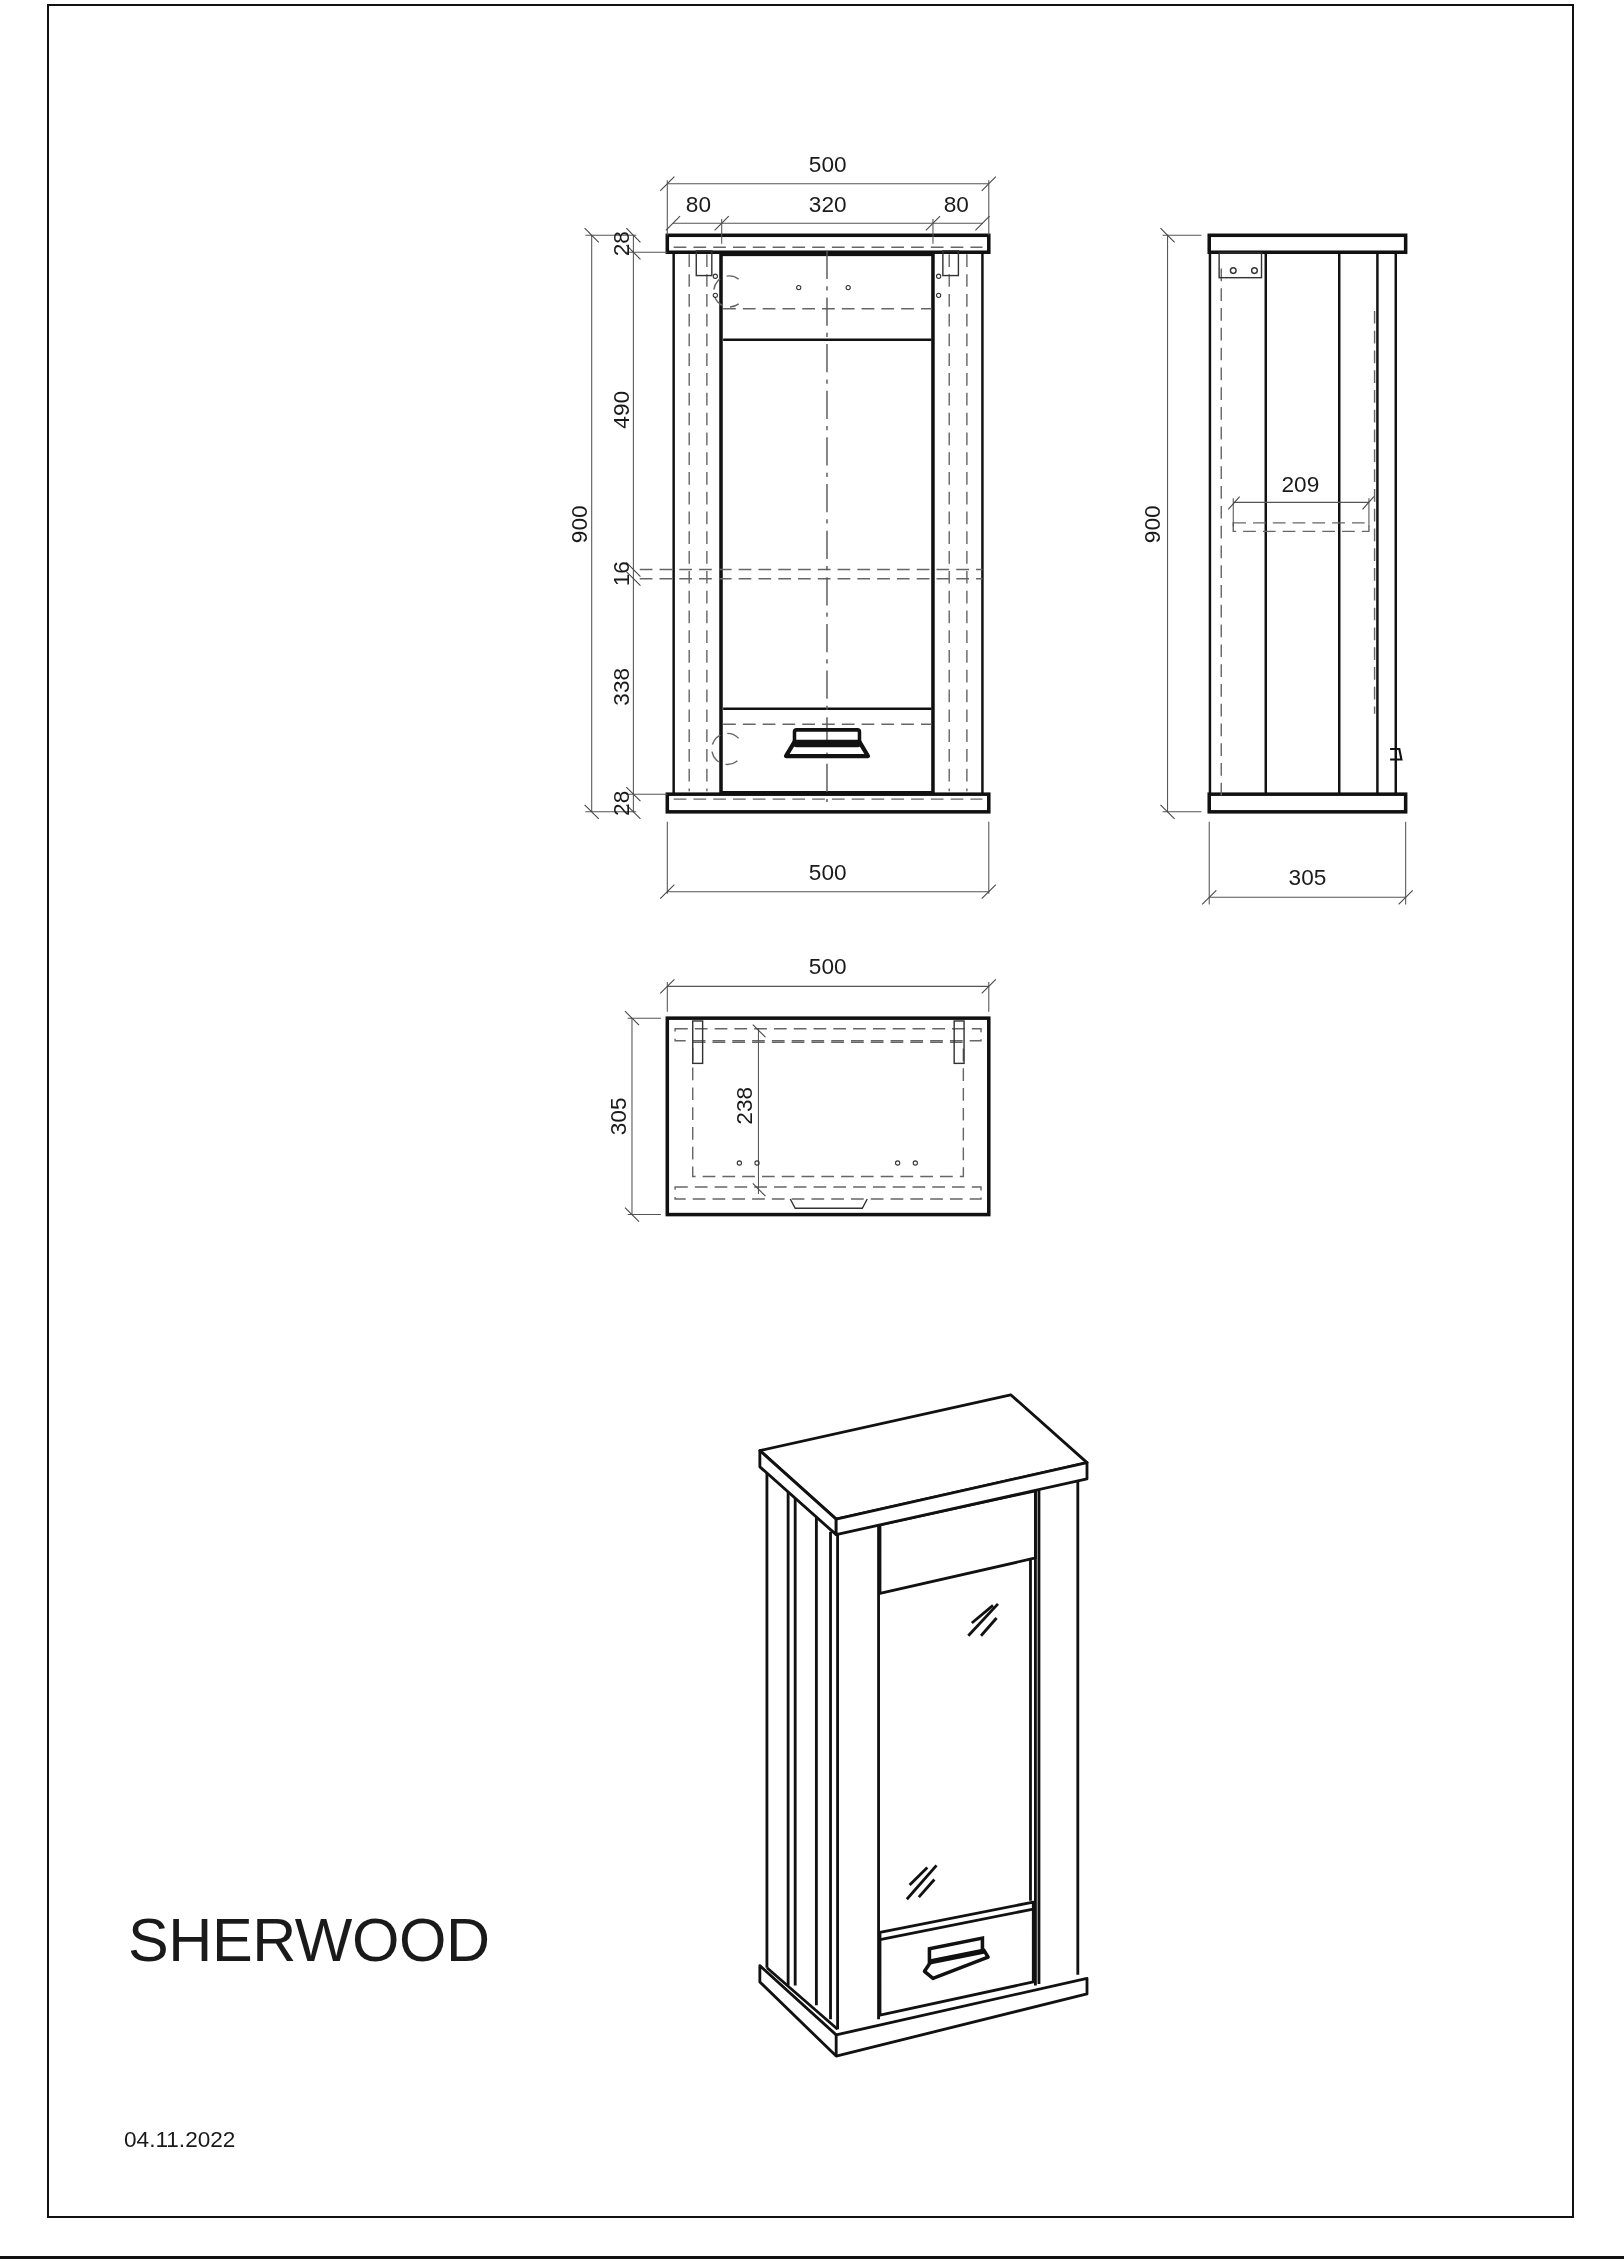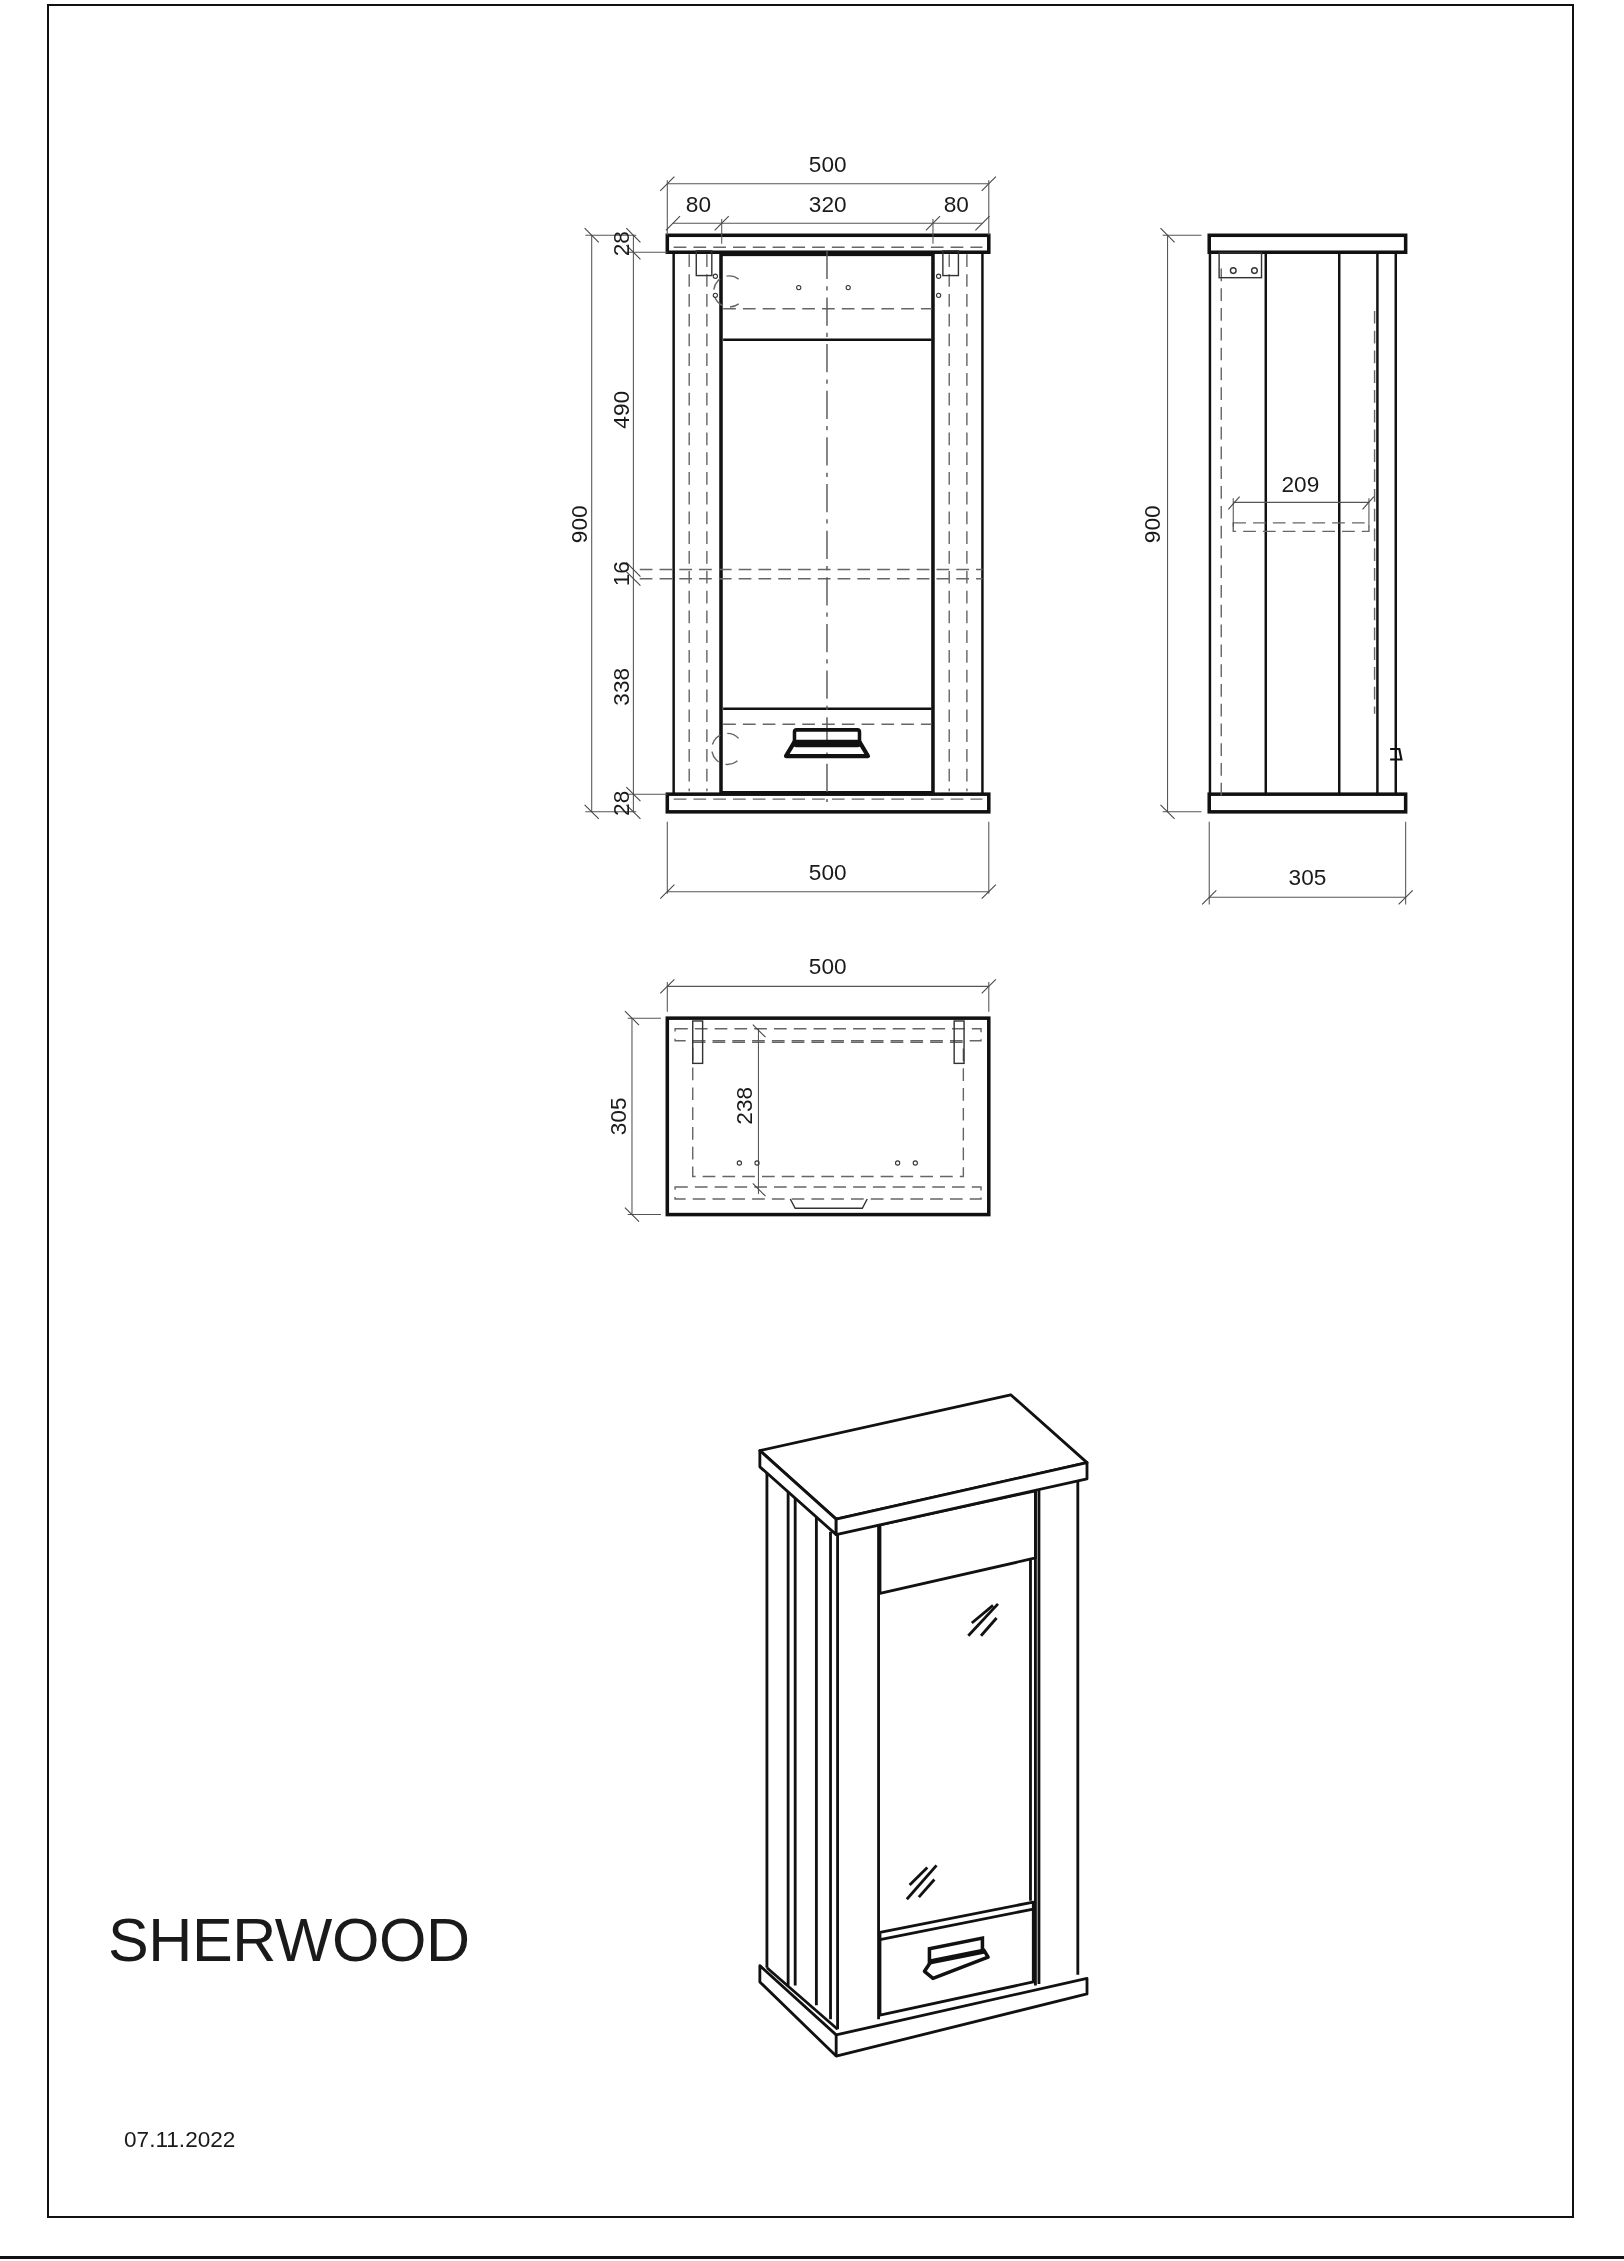--- a/index.html
+++ b/index.html
@@ -1,21 +1,21 @@
 <!DOCTYPE html>
 <html style="font-size:11.3px"><head>
 <meta charset="utf-8">
 <style>
   html, body { margin: 0; padding: 0; background: #ffffff; }
   body { width: 1625px; height: 2261px; position: relative; overflow: hidden; font-family: "Liberation Sans", sans-serif; color: #1a1a1a; }
   .frame { position: absolute; left: 47px; top: 3.5px; width: 1527px; height: 2214px; border: 2.1px solid #111; box-sizing: border-box; }
   .bottom-rule { position: absolute; left: 0; top: 2256px; width: 1625px; height: 2.8px; background: #111; }
   svg.drawing { position: absolute; left: 0; top: 0; }
   .dim-text { font-family: "Liberation Sans", sans-serif; font-size: 32px; fill: #1a1a1a; }
-  .title-block { position: absolute; left: 108px; top: 1904px; }
+  .title-block { position: absolute; left: 128px; top: 1904px; }
   .title-line { font-family: "Liberation Sans", sans-serif; font-size: 61px; line-height: 73px; color: #1a1a1a; letter-spacing: -0.4px; }
   .date { position: absolute; left: 124px; top: 2127px; font-family: "Liberation Sans", sans-serif; font-size: 22.6px; color: #1a1a1a; }
 </style>
 </head>
 <body>
 
 <div class="frame"></div>
 <div class="bottom-rule"></div>
 
 <svg class="drawing" width="1625" height="2261" viewBox="0 0 2299 3200" xmlns="http://www.w3.org/2000/svg">
@@ -240,14 +240,14 @@
     <g>
       <polygon points="1315,2758 1390,2743 1390,2763 1315,2778" fill="none" stroke="#111" stroke-width="5"></polygon>
       <path d="M1308 2790 L1318 2775 L1392 2760 L1398 2770 L1320 2800 Z" fill="none" stroke="#111" stroke-width="5" stroke-linejoin="round"></path>
     </g>
   </g>
 </svg>
 
 <div class="title-block">
   <div class="title-line">SHERWOOD</div>
 </div>
-<div class="date">07.11.2022</div>
+<div class="date">04.11.2022</div>
 
 
 </body></html>

